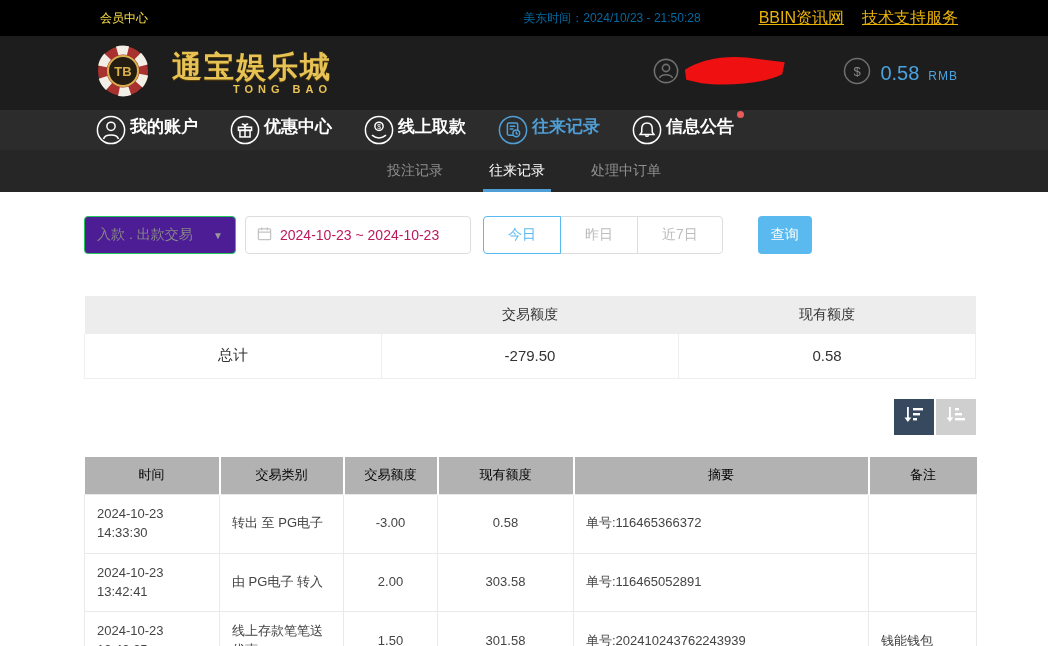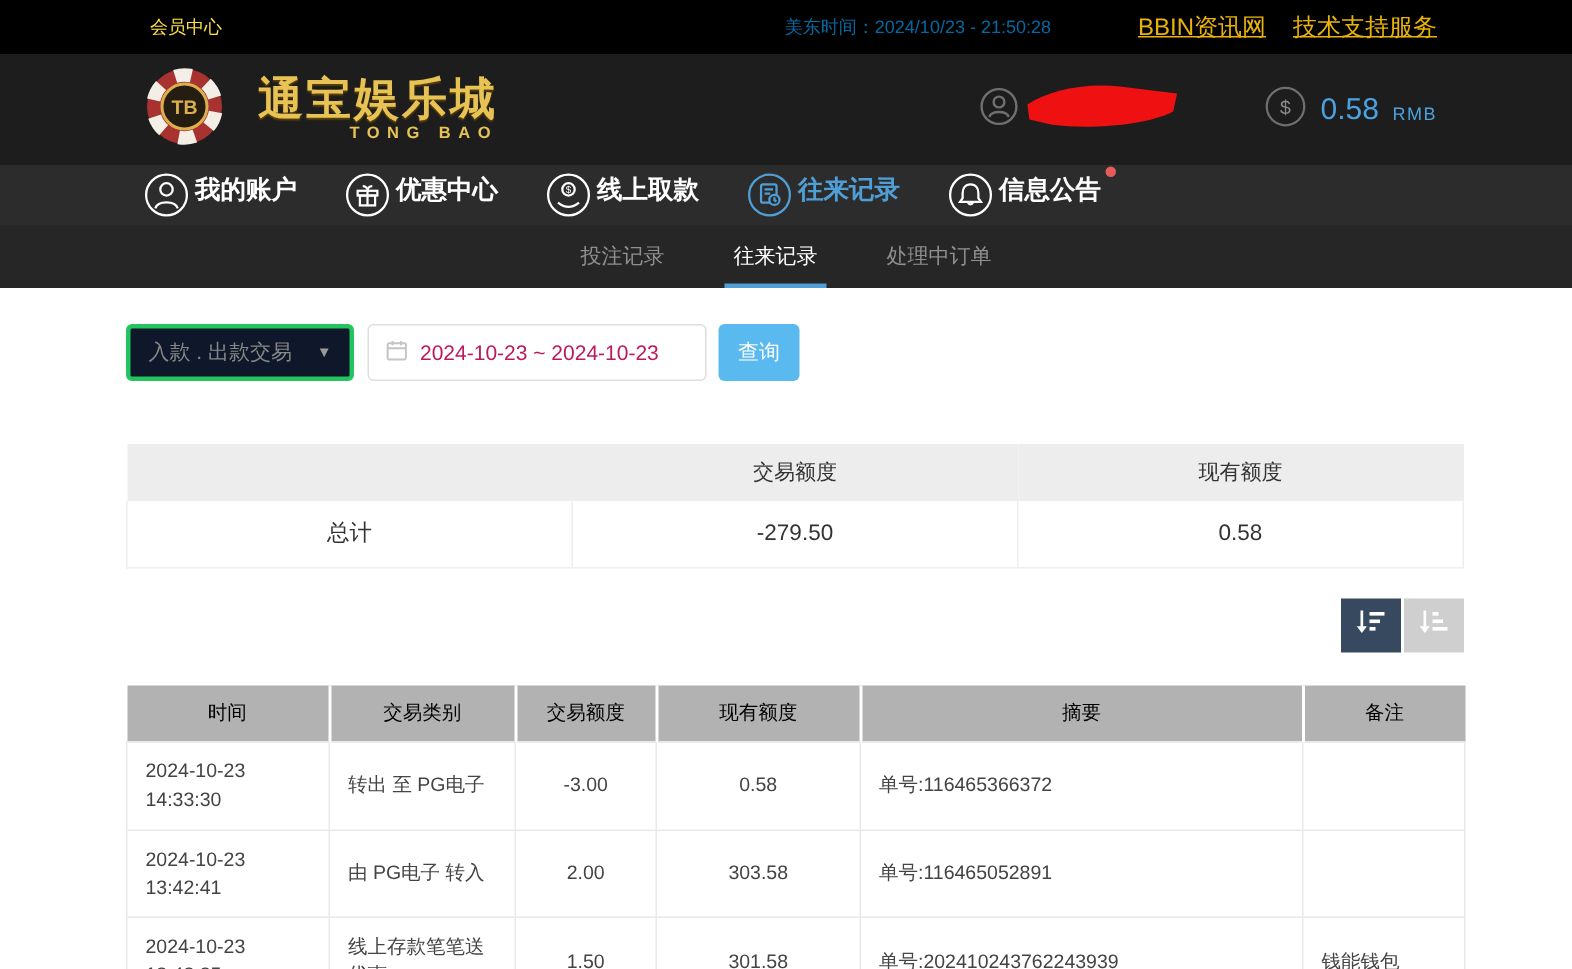--- a/index.html
+++ b/index.html
@@ -46,34 +46,34 @@
   .subnav-tab { color:#909090; font-size:14px; display:flex; align-items:center;
     cursor:pointer; position:relative; padding:0 6px; }
   .subnav-tab.active { color:#fff; }
   .subnav-tab.active::after { content:""; position:absolute; left:0; right:0; bottom:0;
     height:3px; background:#4f9fd6; }
 
   
   .content { padding:24px 72px 0 84px; }
 
   .filter-row { display:flex; align-items:center; height:38px; }
-  .fake-select { width:152px; height:38px; border:3px solid #22c55e; border-radius:4px;
+  .fake-select { width:152px; height:38px; border:1px solid #22c55e; border-radius:4px;
     display:flex; align-items:center; justify-content:space-between; padding:0 12px;
-    color:#888; font-size:14px; cursor:pointer; background:#0f172a; }
+    color:#888; font-size:14px; cursor:pointer; background:#4c1d95; }
   .caret { color:#9a9a9a; font-size:10px; }
   .date-box { width:226px; height:38px; border:1px solid #ddd; border-radius:4px;
     display:flex; align-items:center; gap:8px; padding:0 11px; margin-left:9px;
     color:#be185d; font-size:14px; cursor:pointer; background:#fff; }
   .quick-group { display:flex; margin-left:12px; }
   .quick-btn { height:38px; background:#fff; border:1px solid #ddd; color:#bbb;
     font-size:14px; cursor:pointer; padding:0 24px; margin-left:-1px; }
   .quick-btn:first-child { margin-left:0; border-radius:4px 0 0 4px; }
   .quick-btn:last-child { border-radius:0 4px 4px 0; }
   .quick-btn.active { border:1px solid #5ab9ee; color:#5ab9ee; position:relative; z-index:1; }
-  .search-btn { height:38px; width:54px; margin-left:8px; background:#5ab9ee; border:none;
+  .search-btn { height:38px; width:54px; margin-left:35px; background:#5ab9ee; border:none;
     border-radius:4px; color:#fff; font-size:14px; cursor:pointer; }
 
   
   .summary { margin-top:42px; width:100%; border-collapse:collapse; }
   .summary thead td { height:38px; background:#ededed; text-align:center;
     font-size:14px; color:#333; }
   .summary tbody td { height:44px; text-align:center; font-size:15px; color:#333;
     border:1px solid #eee; border-top:none; background:#fff; }
   .summary col { width:33.33%; }
 
@@ -219,20 +219,25 @@
       <span class="caret">▼</span>
     </div>
     <div class="date-box">
       <span>
         <svg width="15" height="15" viewBox="0 0 16 16" fill="none" stroke="#c4c4c4" stroke-width="1.4">
           <rect x="1.5" y="3" width="13" height="11.5" rx="1"></rect>
           <path d="M1.5 6.5h13 M5 1.5v3 M11 1.5v3"></path>
         </svg>
       </span>
       <span>2024-10-23 ~ 2024-10-23</span>
+    </div>
+    <div class="quick-group">
+      <button class="quick-btn active">今日</button>
+      <button class="quick-btn">昨日</button>
+      <button class="quick-btn">近7日</button>
     </div>
     <button class="search-btn">查询</button>
   </div>
 
   <table class="summary">
     <colgroup>
         <col>
         <col>
         <col>
       </colgroup>

